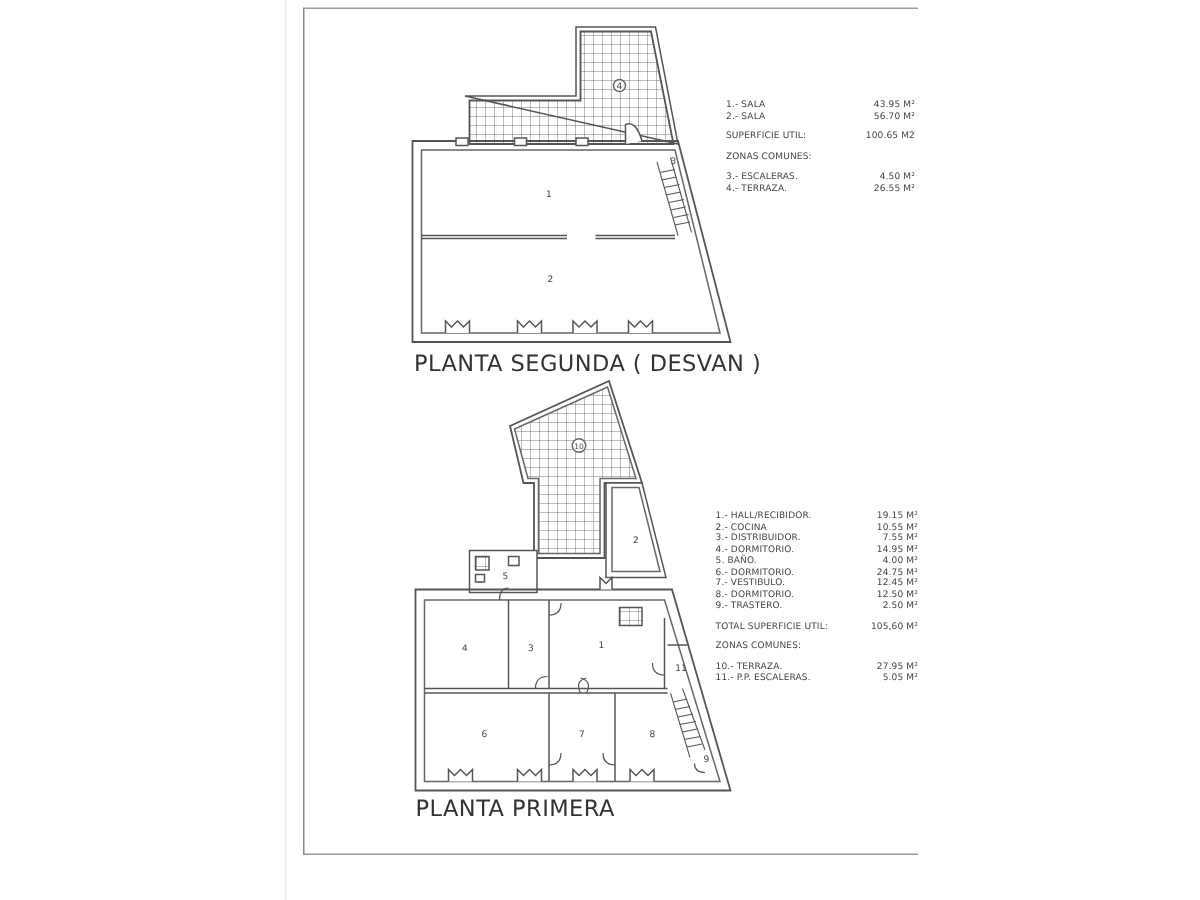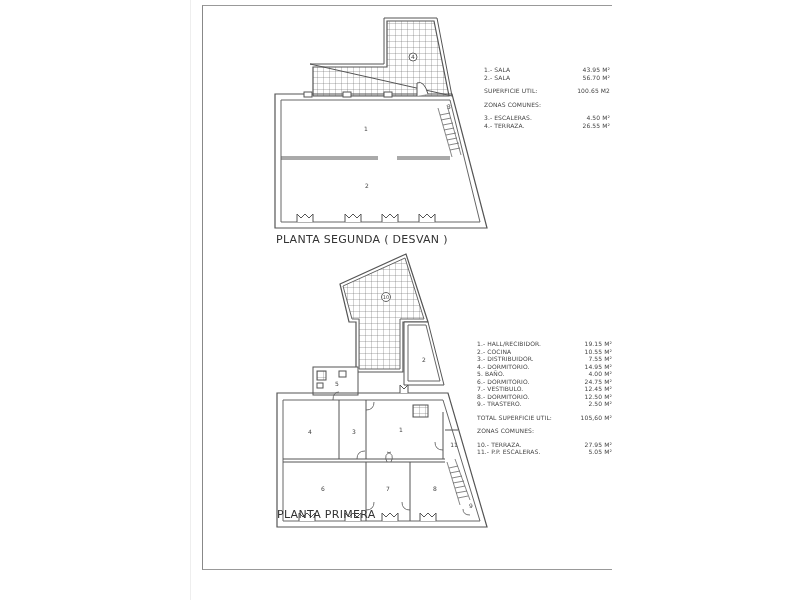--- a/index.html
+++ b/index.html
@@ -3,21 +3,21 @@
 <meta charset="utf-8">
 <style>
   html,body{margin:0;padding:0;background:#ffffff;}
   body{width:800px;height:600px;position:relative;overflow:hidden;font-family:"DejaVu Sans",sans-serif;color:#333;}
   .page-border{position:absolute;left:202px;top:5px;width:410px;height:565px;border-left:1.5px solid #888;border-top:1.5px solid #999;border-bottom:1.5px solid #999;box-sizing:border-box;}
   .left-edge{position:absolute;left:190px;top:0;width:1px;height:600px;background:#eee;}
   svg.plans{position:absolute;left:0;top:0;}
   .legend{position:absolute;font-size:6px;line-height:7.5px;color:#444;letter-spacing:0.1px;}
   .legend .row{display:flex;justify-content:space-between;white-space:nowrap;}
   .legend .gap{height:6px;}
-  .plan-title{position:absolute;font-size:11px;color:#333;letter-spacing:0.3px;white-space:nowrap;}
+  .plan-title{position:absolute;font-size:15px;color:#333;letter-spacing:0.3px;white-space:nowrap;}
 </style>
 </head>
 <body>
 
 <div class="left-edge"></div>
 <div class="page-border"></div>
 
 <svg class="plans" width="800" height="600" viewBox="0 0 800 600">
   <defs>
     <pattern id="tile" width="6" height="6" patternUnits="userSpaceOnUse">
@@ -142,21 +142,21 @@
     <text x="323" y="491">6</text>
     <text x="388" y="491">7</text>
     <text x="435" y="491">8</text>
     <text x="471" y="508">9</text>
     <text x="386" y="299" font-size="5">10</text>
     <text x="454" y="447">11</text>
   </g>
 </svg>
 
 <div class="plan-title" style="left:276px;top:233px;">PLANTA SEGUNDA ( DESVAN )</div>
-<div class="plan-title" style="left:277px;top:508px;">PLANTA PRIMERA</div>
+<div class="plan-title" style="left:277px;top:530px;">PLANTA PRIMERA</div>
 
 <div class="legend" style="left:484px;top:66px;width:126px;">
   <div class="row">
       <span><span>1.-</span> <span>SALA</span></span>
       <span>43.95 M²</span>
     </div>
   <div class="row">
       <span><span>2.-</span> <span>SALA</span></span>
       <span>56.70 M²</span>
     </div>

